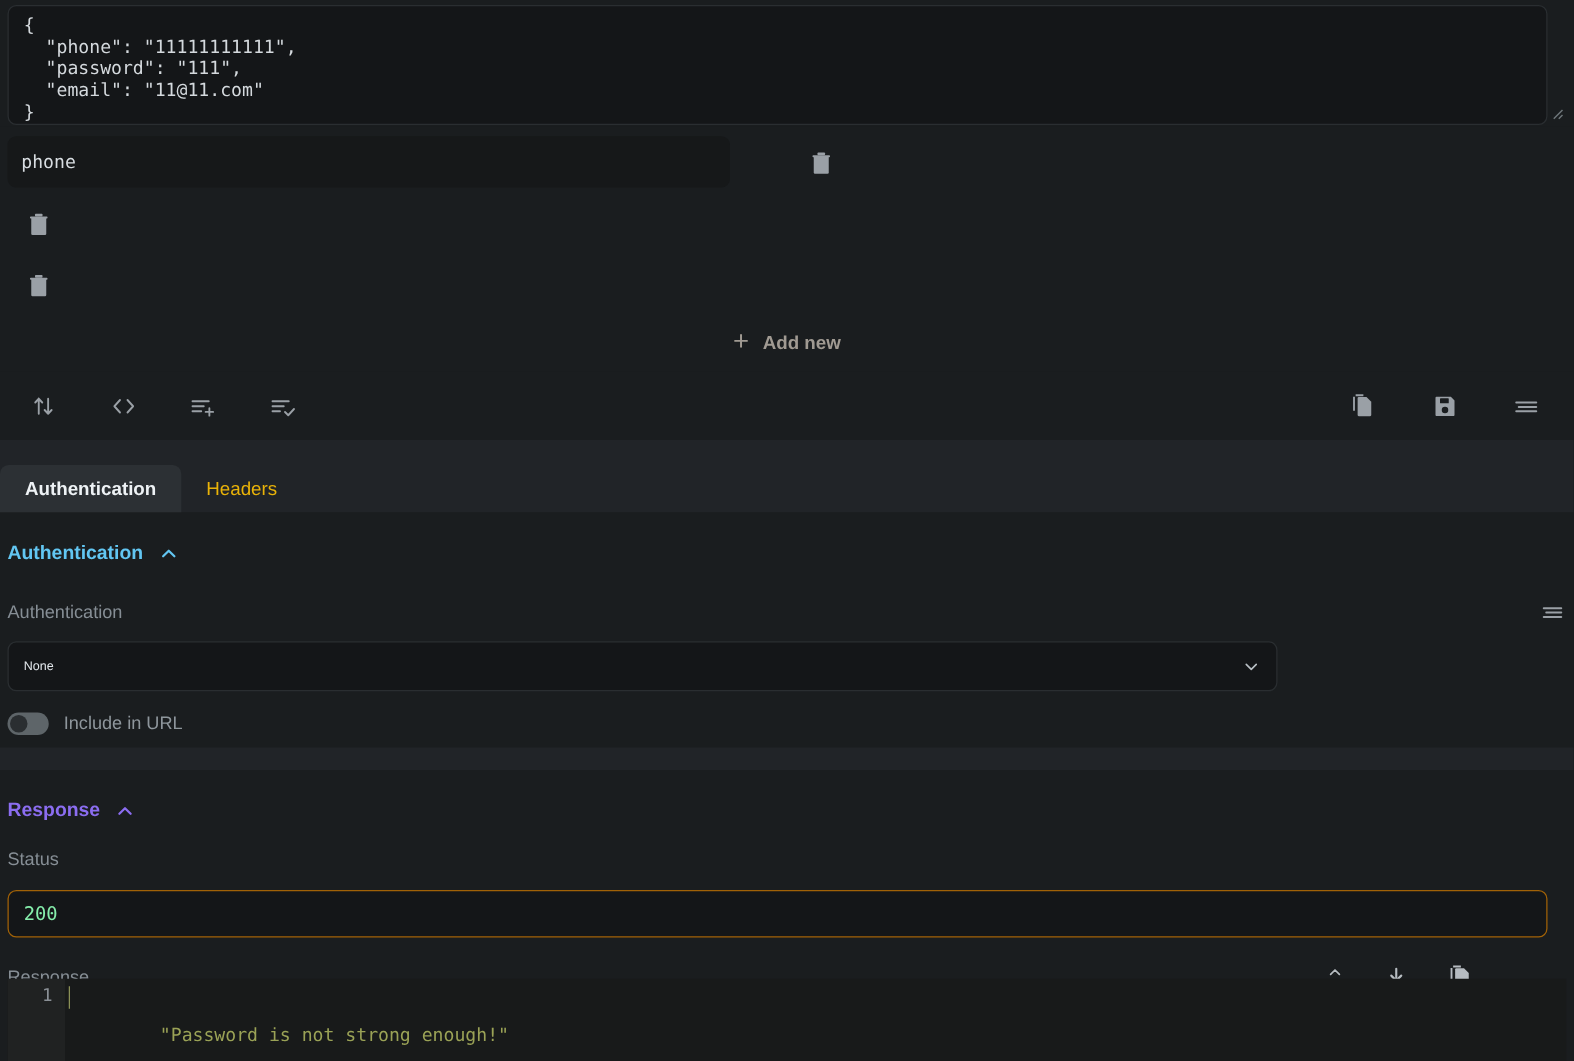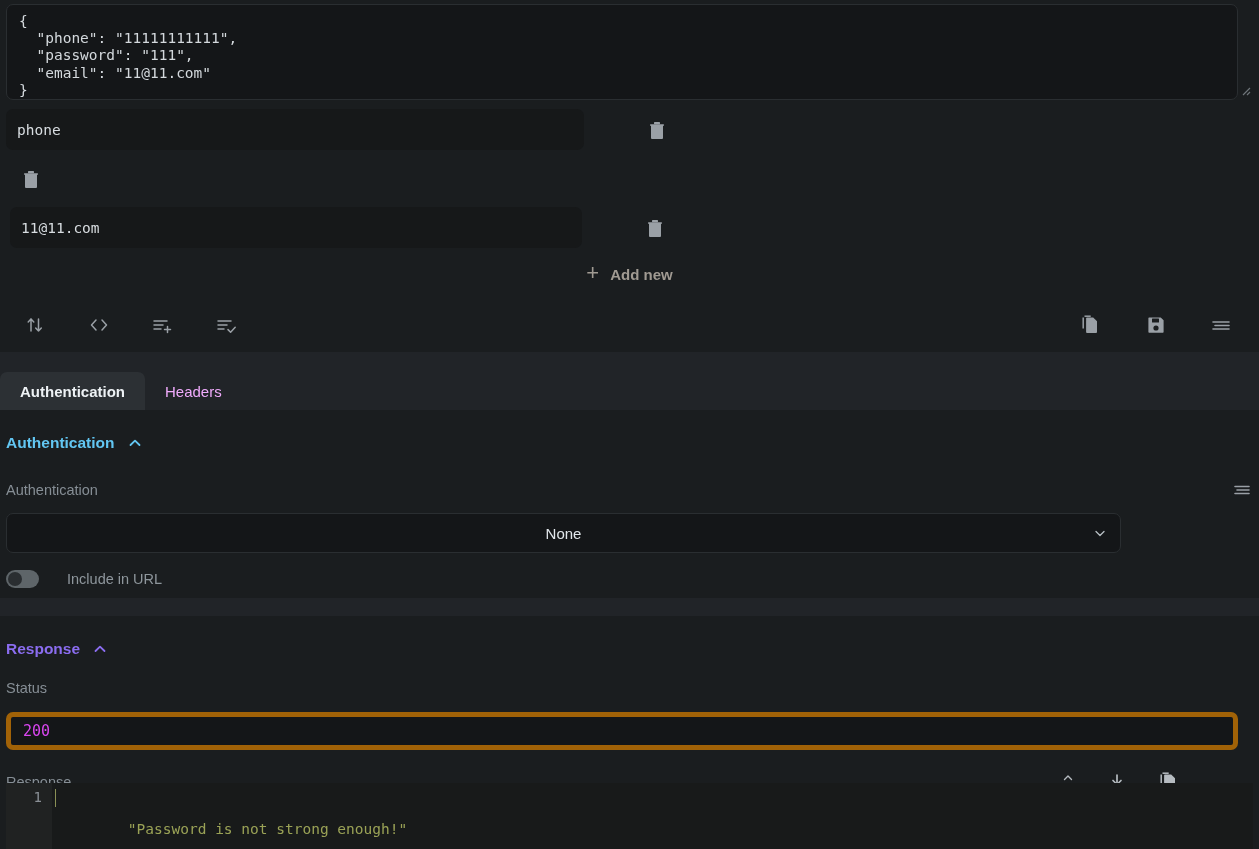--- a/index.html
+++ b/index.html
@@ -101,21 +101,21 @@
   
   .tabbar {
     position: absolute; left: 0; top: 352px; width: 1259px; height: 58px;
     background: #212428;
     display: flex; align-items: flex-end;
   }
   .tab {
     height: 38px;
     padding: 0 20px;
     display: flex; align-items: center;
-    color: #f0abfc;
+    color: #eab308;
     font-size: 15px;
     cursor: pointer;
     border-radius: 7px 7px 0 0;
   }
   .tab.active {
     background: #2c3034;
     color: #eef2f5;
     font-weight: bold;
   }
 
@@ -141,34 +141,33 @@
     margin-top: 18px;
     height: 28px;
   }
   .field-label {
     color: #868e95; font-size: 14.5px;
   }
   .field-label-row .spacer { flex: 1; }
   .select-box {
     position: relative;
     margin: 9px 6px 0 6px;
-    width: 1115px; height: 40px;
+    width: 1016px; height: 40px;
     background: #141618;
     border: 1px solid #2a2e31;
     border-radius: 7px;
     display: flex; align-items: center;
     padding: 0 12px;
     color: #e2e7eb;
-    font-size: 15px;
+    font-size: 10px;
     cursor: pointer;
-    justify-content: center;
   }
   .select-caret { position: absolute; right: 13px; top: 12px; }
   .toggle-row {
-    display: flex; align-items: center; gap: 28px;
+    display: flex; align-items: center; gap: 12px;
     margin: 17px 0 0 6px;
   }
   .toggle {
     width: 33px; height: 18px; border-radius: 9px;
     background: #5e6569;
     position: relative; cursor: pointer;
     flex: none;
   }
   .toggle .knob {
     position: absolute; left: 2px; top: 2px;
@@ -187,25 +186,25 @@
     position: absolute; left: 0; top: 616px; width: 1196px; height: 233px;
     background: #1a1d1f;
   }
   .section-title-resp {
     color: #8b6df0; font-weight: bold; font-size: 15.5px; cursor: pointer;
   }
   .status-field {
     margin: 10px 6px 0 6px;
     width: 1232px; height: 38px;
     background: #141618;
-    border: 5px solid #a16207;
+    border: 1px solid #a16207;
     border-radius: 7px;
     display: flex; align-items: center;
     padding: 0 12px;
-    color: #d946ef;
+    color: #86efac;
     font-family: "DejaVu Sans Mono", monospace;
     font-size: 15px;
   }
   .resp-header {
     display: flex; align-items: center;
     padding: 0 16px 0 6px;
     margin-top: 17px;
     height: 30px;
   }
   .resp-header .spacer { flex: 1; }
@@ -274,21 +273,20 @@
     <div class="kv-row">
       <div class="kv-del">
         <svg width="18" height="20" viewBox="0 0 18 20">
             <path d="M3 5h12v13a1 1 0 0 1-1 1H4a1 1 0 0 1-1-1V5z" fill="#9aa0a6"></path>
             <rect x="6" y="2" width="6" height="2.2" rx="0.6" fill="#9aa0a6"></rect>
             <rect x="2" y="4.2" width="14" height="1.6" rx="0.6" fill="#9aa0a6"></rect>
           </svg>
       </div>
     </div>
     <div class="kv-row">
-      <input class="kv-input kv-val" value="11@11.com" style="">
       <div class="kv-del">
         <svg width="18" height="20" viewBox="0 0 18 20">
             <path d="M3 5h12v13a1 1 0 0 1-1 1H4a1 1 0 0 1-1-1V5z" fill="#9aa0a6"></path>
             <rect x="6" y="2" width="6" height="2.2" rx="0.6" fill="#9aa0a6"></rect>
             <rect x="2" y="4.2" width="14" height="1.6" rx="0.6" fill="#9aa0a6"></rect>
           </svg>
       </div>
     </div>
 
     <div class="add-new">

